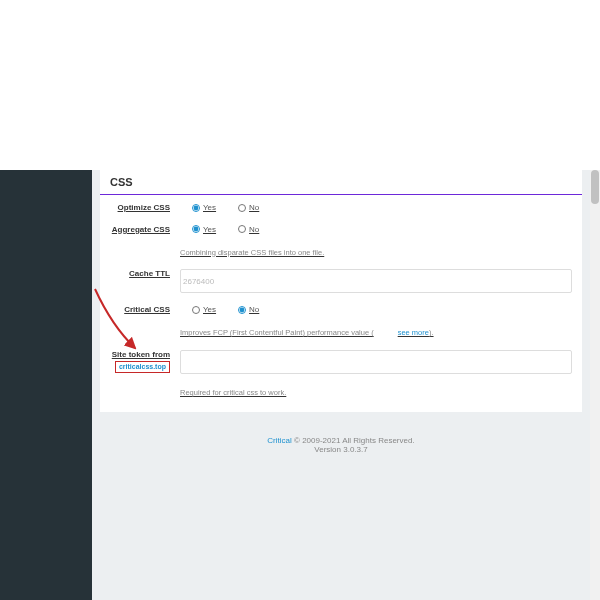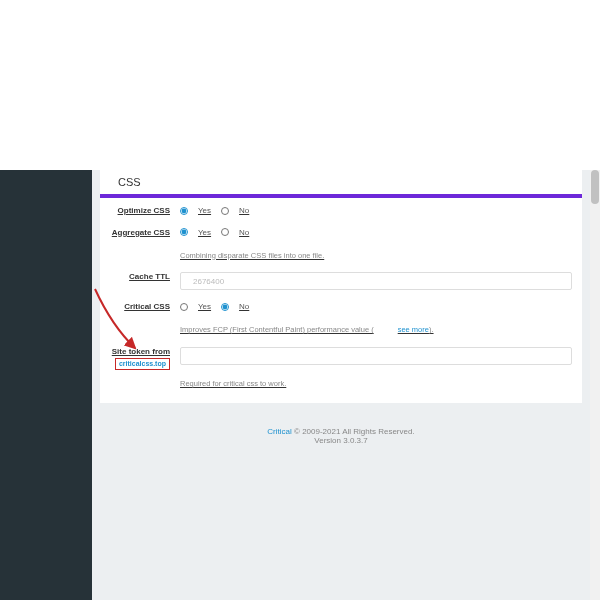--- a/index.html
+++ b/index.html
@@ -1,33 +1,33 @@
 <!DOCTYPE html>
 <html><head>
 <meta charset="utf-8">
 <style>
   * { box-sizing: border-box; margin: 0; padding: 0; }
   html, body { width: 600px; height: 600px; overflow: hidden; font-family: -apple-system, Helvetica, Arial, sans-serif; background: #fff; }
   .stage { position: relative; width: 600px; height: 600px; background: #fff; }
   .sidebar { position: absolute; left: 0; top: 170px; bottom: 0; width: 92px; background: #263238; }
   .main { position: absolute; left: 92px; right: 10px; top: 170px; bottom: 0; background: #eceff1; overflow: hidden; }
   .panel { background: #fff; margin: 0 8px 10px 8px; display: flex; flex-direction: column; font-size: 8px; color: #333; }
-  .panel-title { padding: 6px 18px; font-size: 11px; font-weight: 400; color: #333; border-bottom: 4px solid #6d28d9; background: #fff; }
+  .panel-title { padding: 6px 10px; font-size: 11px; font-weight: 700; color: #333; border-bottom: 1px solid #6d28d9; background: #fff; }
   .panel-body { padding: 8px 10px 10px 10px; text-decoration: underline; }
   .row { display: flex; align-items: flex-start; margin-bottom: 12px; }
   .lbl { width: 70px; text-align: right; padding-right: 10px; font-size: 8px; color: #333; font-weight: 700; line-height: 1.2; }
   .lbl .boxed { display: inline-block; border: 1px solid #c62828; padding: 1px 3px; margin-top: 1px; font-size: 7px; color: #1e91cf; }
   .ctrl { flex: 1; }
   .radios { display: flex; align-items: center; gap: 4px; font-size: 8px; color: #555; }
-  .radios span.opt { display: inline-flex; align-items: center; gap: 10px; margin-right: 6px; }
+  .radios span.opt { display: inline-flex; align-items: center; gap: 3px; margin-right: 6px; margin-left: 12px; }
   .radios input[type=radio] { width: 8px; height: 8px; accent-color: #1e91cf; margin: 0; }
   .hint { font-size: 7.5px; color: #888; margin-top: 14px; line-height: 1.3; }
   .hint a { color: #1e91cf; text-decoration: none; padding-left: 24px; }
   .hint b { color: #555; font-weight: 700; }
-  .txt { width: 100%; height: 18px; border: 1px solid #ddd; border-radius: 2px; padding: 2px 12px; font-size: 8px; color: #999; background: #fff; }
+  .txt { width: 100%; height: 24px; border: 1px solid #ddd; border-radius: 2px; padding: 2px 2px; font-size: 8px; color: #999; background: #fff; }
   .txt::placeholder { color: #bbb; }
   .footer { text-align: center; font-size: 8px; color: #888; padding: 14px 0 20px 0; }
   .footer a { color: #1e91cf; text-decoration: none; }
   .scrollbar-track { position: absolute; right: 0; top: 170px; bottom: 0; width: 10px; background: #f1f1f1; }
   .scrollbar-thumb { position: absolute; left: 1px; right: 1px; top: 0; height: 34px; background: #c1c1c1; border-radius: 4px; }
   
   .arrow-svg { position: absolute; left: 92px; top: 286px; width: 55px; height: 70px; pointer-events: none; }
 </style>
 </head>
 <body>

